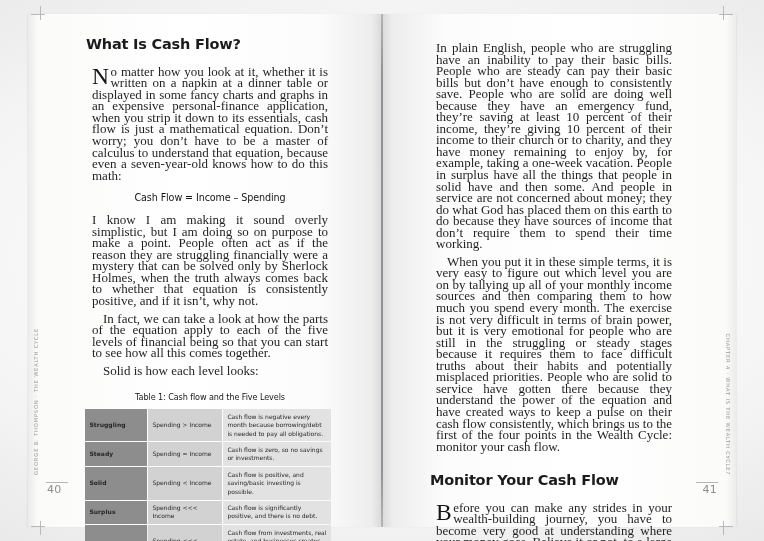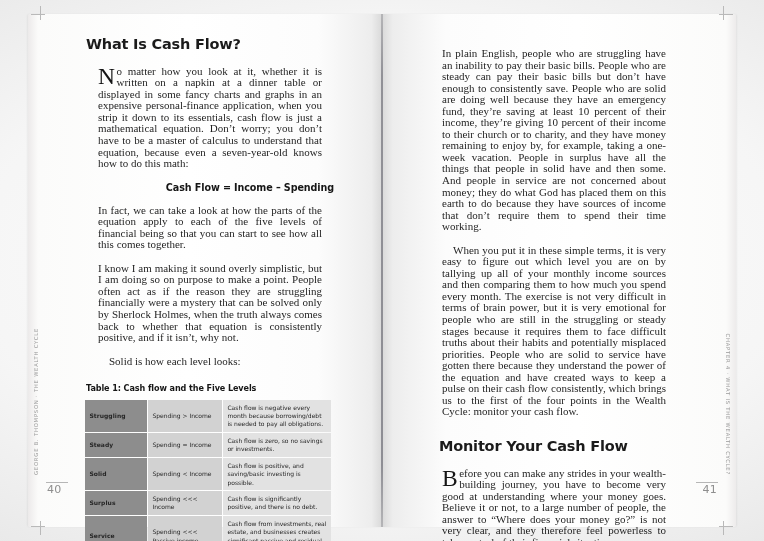--- a/index.html
+++ b/index.html
@@ -109,60 +109,61 @@
 
   h1.chapter-head {
     font-family: "DejaVu Sans", sans-serif;
     font-weight: bold;
     font-size: 14.5px;
     letter-spacing: -0.2px;
     color: #1b1b1b;
     margin: 0 0 13px 0;
     line-height: 1.15;
   }
-  h1.chapter-head.second { margin-top: 20px; margin-left: 9px; }
+  h1.chapter-head.second { margin-top: 20px; }
 
   p.body {
     font-family: "Liberation Serif", serif;
-    font-size: 11px;
+    font-size: 13px;
     line-height: 11.55px;
     color: #1f1f1f;
-    margin: 12px;
+    margin: 6px;
     text-align: justify;
     text-justify: inter-word;
     hyphens: manual;
   }
   p.body + p.body { text-indent: 11px; }
 
   
   p.body.dropcap::first-letter {
     font-family: "Liberation Serif", serif;
     float: left;
     font-size: 23.5px;
     line-height: 19px;
     padding: 1px 1.5px 0 0;
     margin-right: 0px;
     color: #151515;
   }
 
   .equation {
     font-family: "DejaVu Sans", sans-serif;
-    font-weight: bold;
+    font-weight: normal;
     font-size: 9.6px;
     color: #161616;
-    text-align: right;
+    text-align: center;
     margin: 11px 0 11px 0;
     letter-spacing: -0.1px;
   }
 
   .table-caption {
     font-family: "DejaVu Sans", sans-serif;
-    font-weight: bold;
+    font-weight: normal;
     font-size: 8.1px;
     color: #161616;
+    text-align: center;
     margin: 16px 0 6px 0;
     letter-spacing: -0.1px;
   }
 
   
   table.levels {
     border-collapse: separate;
     border-spacing: 1.6px;
     width: 248px;
     table-layout: fixed;
@@ -253,22 +254,22 @@
       </div>
 
       <div class="col">
 
         <h1 class="chapter-head">What Is Cash Flow?</h1>
 
         <p class="body dropcap">No matter how you look at it, whether it is written on a napkin at a dinner table or displayed in some fancy charts and graphs in an expensive personal-finance application, when you strip it down to its essentials, cash flow is just a mathematical equation. Don’t worry; you don’t have to be a master of calculus to understand that equation, because even a seven-year-old knows how to do this math:</p>
 
         <div class="equation">Cash Flow = Income – Spending</div>
 
+        <p class="body" style="text-indent:0;">I know I am making it sound overly simplistic, but I am doing so on purpose to make a point. People often act as if the reason they are struggling financially were a mystery that can be solved only by Sherlock Holmes, when the truth always comes back to whether that equation is consistently positive, and if it isn’t, why not.</p>
         <p class="body">In fact, we can take a look at how the parts of the equation apply to each of the five levels of financial being so that you can start to see how all this comes together.</p>
-        <p class="body" style="text-indent:0;">I know I am making it sound overly simplistic, but I am doing so on purpose to make a point. People often act as if the reason they are struggling financially were a mystery that can be solved only by Sherlock Holmes, when the truth always comes back to whether that equation is consistently positive, and if it isn’t, why not.</p>
         <p class="body">Solid is how each level looks:</p>
 
         <div class="table-caption">Table 1: Cash flow and the Five Levels</div>
 
         <table class="levels">
           <tbody>
             <tr>
               <td class="c-level">Struggling</td>
               <td class="c-formula">Spending &gt; Income</td>
               <td class="c-desc">Cash flow is negative every month because borrowing/debt is needed to pay all obligations.</td>

